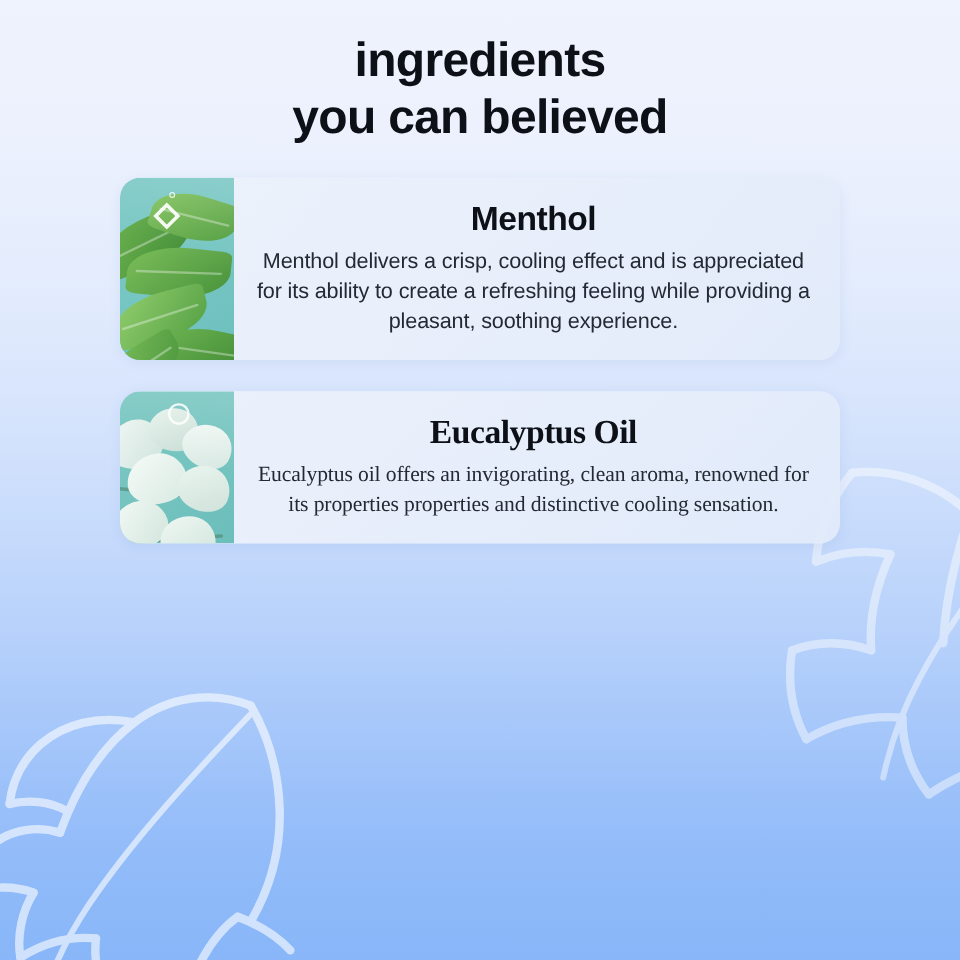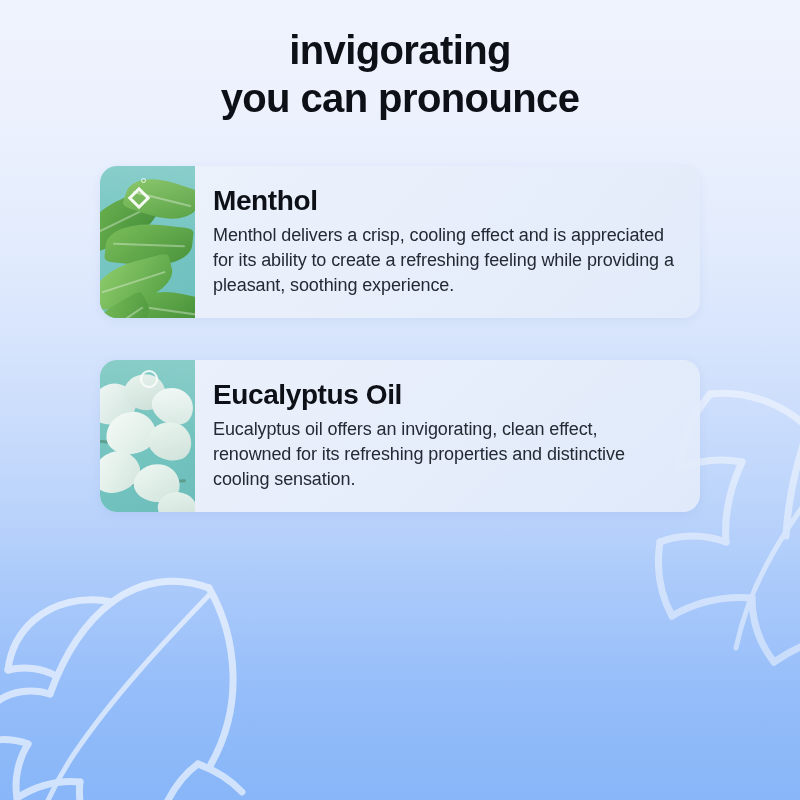--- a/index.html
+++ b/index.html
@@ -58,36 +58,37 @@
     font-size:40px;
     font-weight:700;
     letter-spacing:-0.6px;
     line-height:48px;
   }
   #heading .line{ display:block; }
 
   
   #cards{
     position:absolute;
-    left:100px; top:166px;
+    left:100px; top:148px;
     width:600px;
+    text-align:center;
   }
   .card{
     position:relative;
     display:flex;
     width:600px;
     border-radius:17px;
     overflow:hidden;
     background:linear-gradient(120deg,
         rgba(237,242,251,.96) 0%,
         rgba(232,239,251,.94) 55%,
         rgba(226,235,250,.92) 100%);
     box-shadow:0 2px 10px rgba(90,130,195,.10);
   }
-  .card + .card{ margin-top:42px; }
+  .card + .card{ margin-top:26px;font-family:Liberation Serif, serif; }
 
   .card-thumb{
     position:relative;
     flex:0 0 95px;
     width:95px;
     overflow:hidden;
   }
   .card-body{
     flex:1 1 auto;
     padding:18px 24px 20px 18px;
@@ -248,22 +249,22 @@
         <path d="M160 58 C148 92 140 128 138 164"></path>
         <path d="M190 96 C178 132 172 170 172 206"></path>
       </g>
       <g stroke-width="5">
         <path d="M226 46 C186 92 146 140 118 194 C104 220 94 248 88 276"></path>
       </g>
     </svg>
   </div>
 
   <h1 id="heading">
-    <span class="line">invigorating</span>
-    <span class="line">you can pronounce</span>
+    <span class="line">ingredients</span>
+    <span class="line">you can believed</span>
   </h1>
 
   <div id="cards">
 
     <div class="card">
       <div class="card-thumb">
         <div class="thumb-art bg-mint">
           <div class="leaf m1"></div>
           <div class="leaf m2"></div>
           <div class="leaf m3"></div>
@@ -295,19 +296,19 @@
           <div class="eleaf e7"></div>
           <div class="eleaf e8"></div>
 
           <div class="glyph glyph-ring" style="left:40px; top:10px; width:18px; height:18px;"></div>
 
           <div class="sheen"></div>
         </div>
       </div>
       <div class="card-body">
         <div class="card-title">Eucalyptus Oil</div>
-        <div class="card-desc">Eucalyptus oil offers an invigorating, clean effect, renowned for its refreshing properties and distinctive cooling sensation.</div>
+        <div class="card-desc">Eucalyptus oil offers an invigorating, clean aroma, renowned for its properties properties and distinctive cooling sensation.</div>
       </div>
     </div>
 
 
   </div>
 </div>
 
 </body></html>

